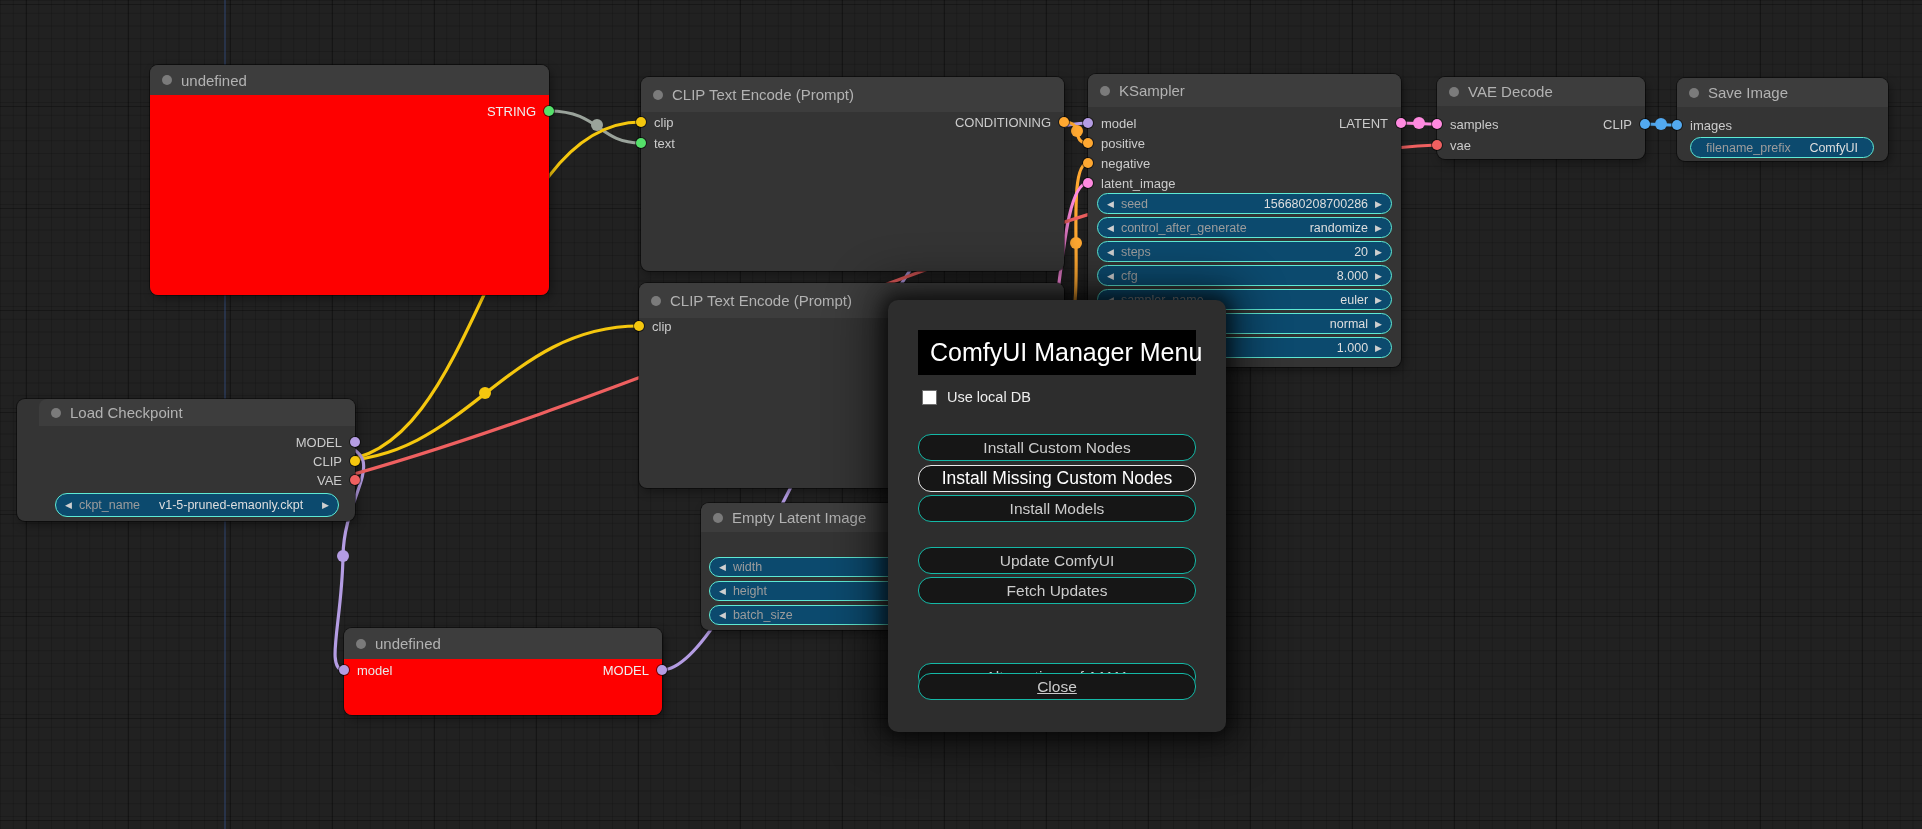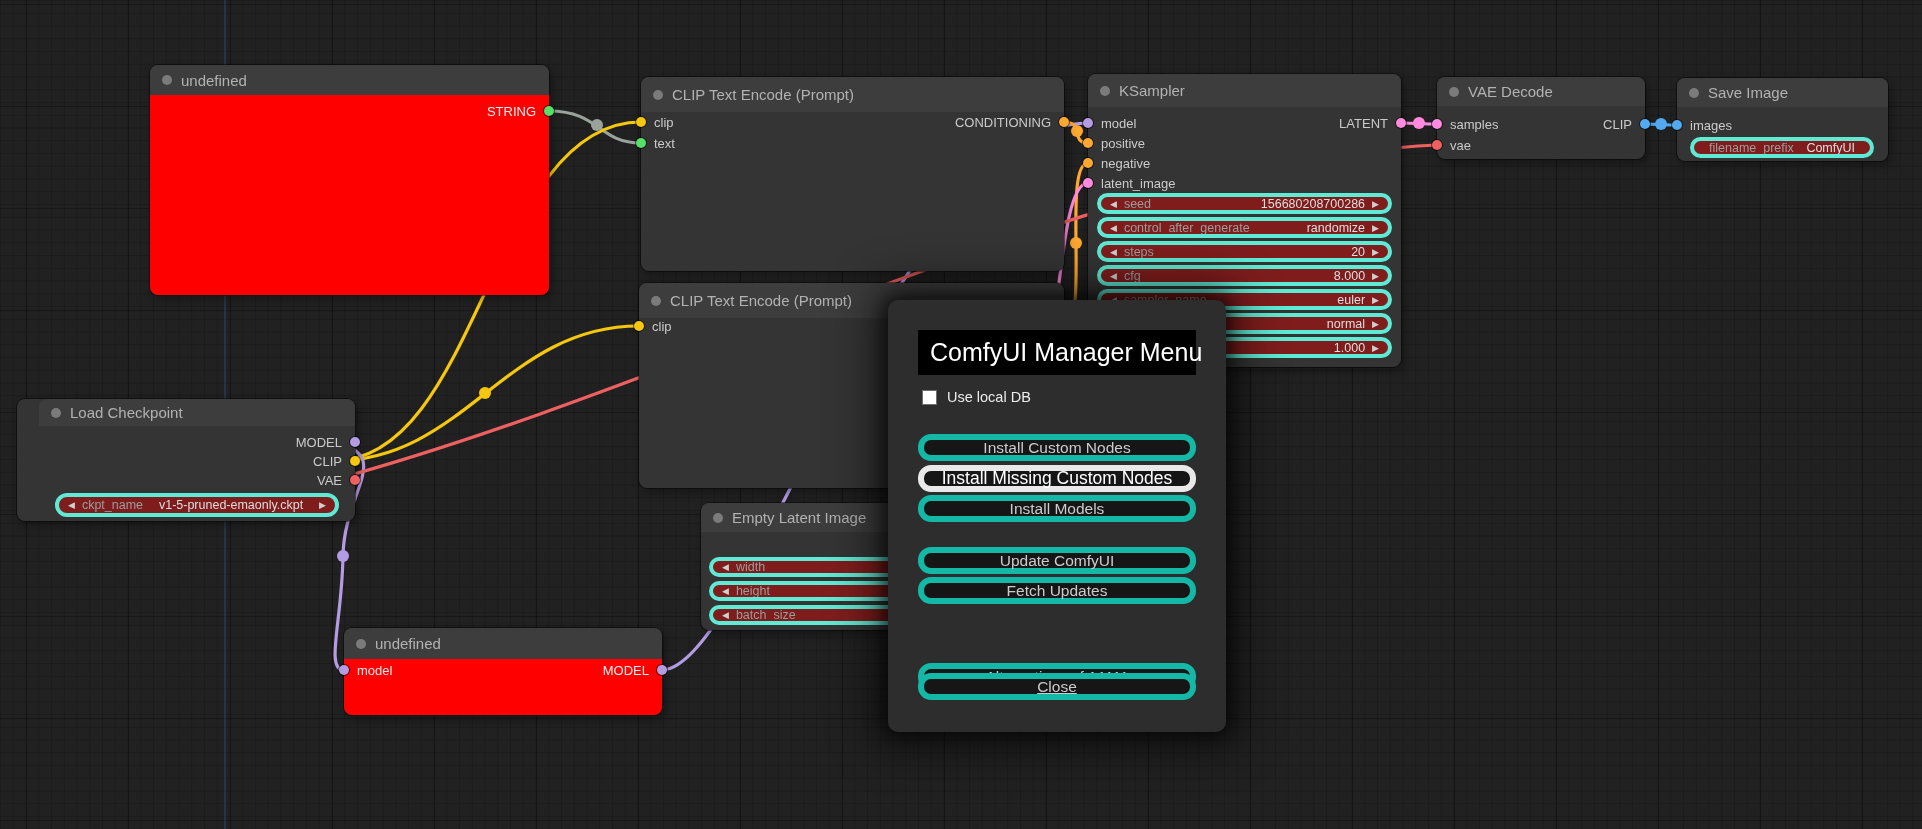--- a/index.html
+++ b/index.html
@@ -31,21 +31,21 @@
     display:flex;align-items:center;gap:9px;padding:0 12px;box-sizing:border-box;
     color:#b2b2b2;font-size:15px;white-space:nowrap;overflow:hidden;}
   .title-dot{width:10px;height:10px;border-radius:50%;background:#7b7b7b;flex:0 0 auto;}
   .node-body{position:relative;border-radius:0 0 8px 8px;}
   .port{position:absolute;display:flex;align-items:center;gap:8px;height:16px;
     font-size:13px;color:#cbcbcb;white-space:nowrap;}
   .port.in{left:-5px;}
   .port.out{right:-5px;flex-direction:row-reverse;}
   .port-dot{width:10px;height:10px;border-radius:50%;flex:0 0 auto;
     box-shadow:0 0 0 1px rgba(0,0,0,0.55);}
-  .widget{position:absolute;background:#7f1d1d;border:4px solid #5eead4;border-radius:12px;
+  .widget{position:absolute;background:#0c4a6e;border:1px solid #5eead4;border-radius:12px;
     display:flex;align-items:center;box-sizing:border-box;padding:0 9px;gap:7px;
     font-size:12.5px;color:#9c9c9c;white-space:nowrap;overflow:hidden;}
   .widget .arrow{color:#cfcfcf;font-size:9px;flex:0 0 auto;}
   .widget .w-label{color:#9c9c9c;}
   .widget .w-value{color:#dedede;margin-left:auto;}
   .widget .w-value.center{margin:0 auto;}
   .textbox{position:absolute;background:#161616;border-radius:3px;color:#b4b4b4;
     font-size:12.5px;padding:7px 8px;box-sizing:border-box;line-height:1.25;}
 
   .red-body{border-radius:0 0 8px 8px;}
@@ -53,21 +53,21 @@
   .dialog{position:absolute;left:888px;top:300px;width:338px;height:432px;z-index:10;
     background:#2d2d2d;border-radius:10px;
     box-shadow:0 0 18px 4px rgba(0,0,0,0.65), 0 0 45px 18px rgba(0,0,0,0.45);}
   .dialog-title{position:absolute;left:30px;top:30px;width:278px;height:45px;background:#000;
     color:#fff;font-size:25px;display:flex;align-items:center;padding-left:12px;
     box-sizing:border-box;white-space:nowrap;text-align:center;}
   .dialog-check{position:absolute;left:34px;top:89px;display:flex;align-items:center;gap:10px;
     color:#ececec;font-size:14.5px;}
   .checkbox{width:13px;height:13px;background:#fff;border:1px solid #6e6e6e;flex:0 0 auto;}
   .dbtn{position:absolute;left:30px;width:278px;height:27px;background:#161616;
-    border:6px solid #14b8a6;border-radius:13px;color:#cccccc;font-size:15.5px;
+    border:1px solid #14b8a6;border-radius:13px;color:#cccccc;font-size:15.5px;
     display:flex;align-items:center;justify-content:center;box-sizing:border-box;
     white-space:nowrap;cursor:pointer;}
   .dbtn.hl{color:#ffffff;font-size:17.5px;border-color:#e9e9e9;}
 </style>
 </head>
 <body>
 
 <div class="canvas-bg"></div>
 <div class="axis-line"></div>
 

